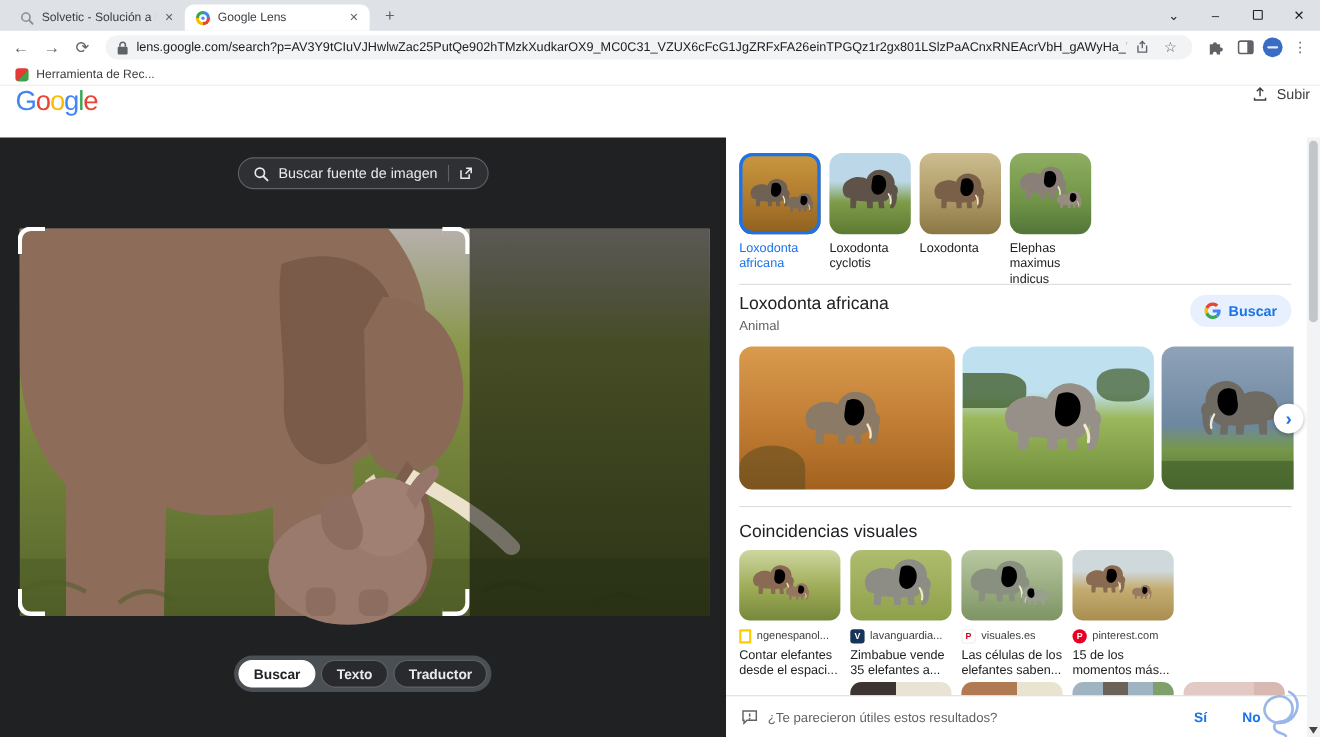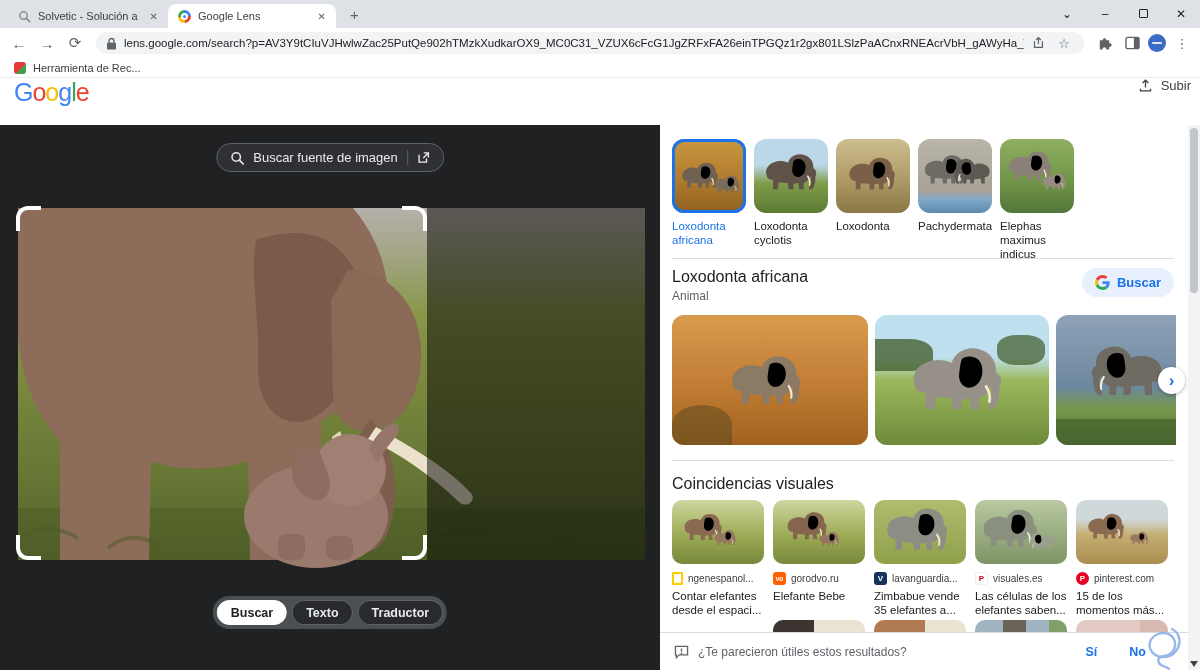--- a/index.html
+++ b/index.html
@@ -291,31 +291,20 @@
         </div>
         <div class="thumb-item">
           <div class="thumb-img" style="background:linear-gradient(180deg,#cdbd8f 0%,#ab9763 60%,#8a7744 100%)">
             <svg class="eph" style="left:8px;top:14px;width:56px;color:#7a5f49" viewBox="0 0 100 72">
                 <use href="#eleph"></use>
               </svg>
           </div>
           <div class="thumb-label">Loxodonta</div>
         </div>
         <div class="thumb-item">
-          <div class="thumb-img" style="background:linear-gradient(180deg,#b9b5aa 0%,#a8a296 70%,#7fa9c9 82%,#5d89ad 100%)">
-            <svg class="eph" style="left:2px;top:12px;width:50px;color:#6e6a64" viewBox="0 0 100 72">
-                <use href="#eleph"></use>
-              </svg>
-            <svg class="eph" style="left:32px;top:16px;width:44px;color:#5d5953;transform:scaleX(-1)" viewBox="0 0 100 72">
-                <use href="#eleph"></use>
-              </svg>
-          </div>
-          <div class="thumb-label">Pachydermata</div>
-        </div>
-        <div class="thumb-item">
           <div class="thumb-img" style="background:linear-gradient(180deg,#8fae62 0%,#6f9446 60%,#52753a 100%)">
             <svg class="eph" style="left:4px;top:8px;width:52px;color:#8b8078" viewBox="0 0 100 72">
                 <use href="#eleph"></use>
               </svg>
             <svg class="eph" style="left:40px;top:32px;width:28px;color:#978b82" viewBox="0 0 100 72">
                 <use href="#eleph"></use>
               </svg>
           </div>
           <div class="thumb-label">Elephas maximus indicus</div>
         </div>
@@ -378,35 +367,20 @@
                 <use href="#eleph"></use>
               </svg>
           </div>
           <div class="m-src">
               <span class="fvq fv1"></span>
               <span class="m-dom">ngenespanol...</span>
             </div>
           <div class="m-title">Contar elefantes desde el espaci...</div>
         </div>
         <div class="mcard">
-          <div class="m-img" style="background:linear-gradient(180deg,#cfd6a0 0%,#9cab55 55%,#77883c 100%)">
-            <svg class="eph" style="left:10px;top:8px;width:48px;color:#85654e" viewBox="0 0 100 72">
-                <use href="#eleph"></use>
-              </svg>
-            <svg class="eph" style="left:44px;top:30px;width:24px;color:#967660" viewBox="0 0 100 72">
-                <use href="#eleph"></use>
-              </svg>
-          </div>
-          <div class="m-src">
-              <span class="fvq fv2">vo</span>
-              <span class="m-dom">gorodvo.ru</span>
-            </div>
-          <div class="m-title">Elefante Bebe</div>
-        </div>
-        <div class="mcard">
           <div class="m-img" style="background:linear-gradient(180deg,#aebd6e 0%,#8fa04a 100%)">
             <svg class="eph" style="left:6px;top:2px;width:74px;color:#8d8d85" viewBox="0 0 100 72">
                 <use href="#eleph"></use>
               </svg>
           </div>
           <div class="m-src">
               <span class="fvq fv3">V</span>
               <span class="m-dom">lavanguardia...</span>
             </div>
           <div class="m-title">Zimbabue vende 35 elefantes a...</div>

